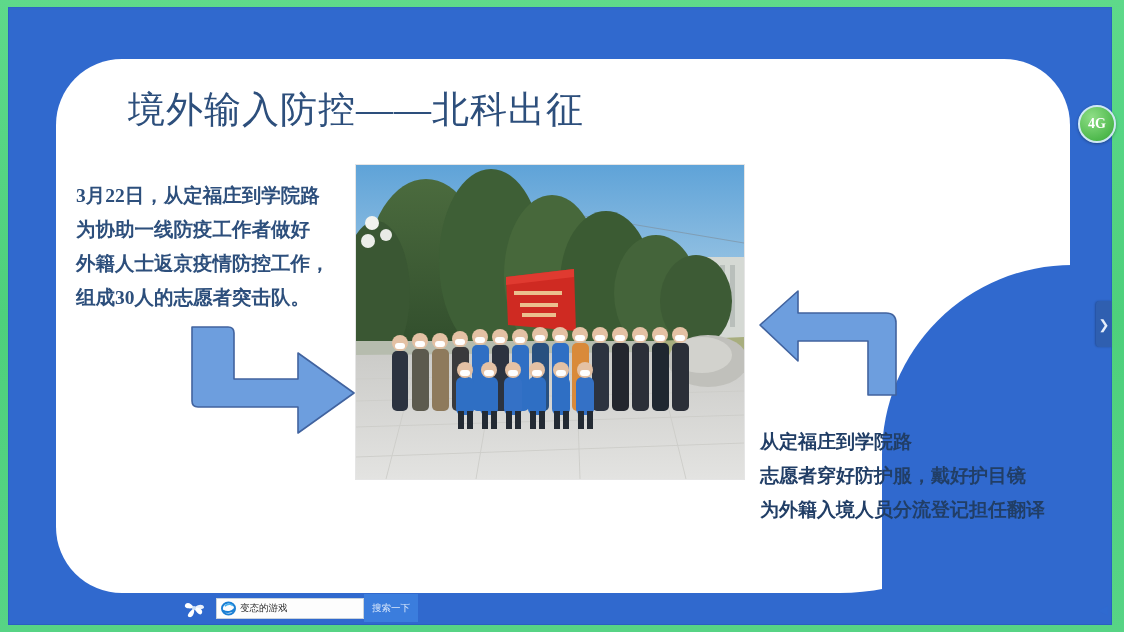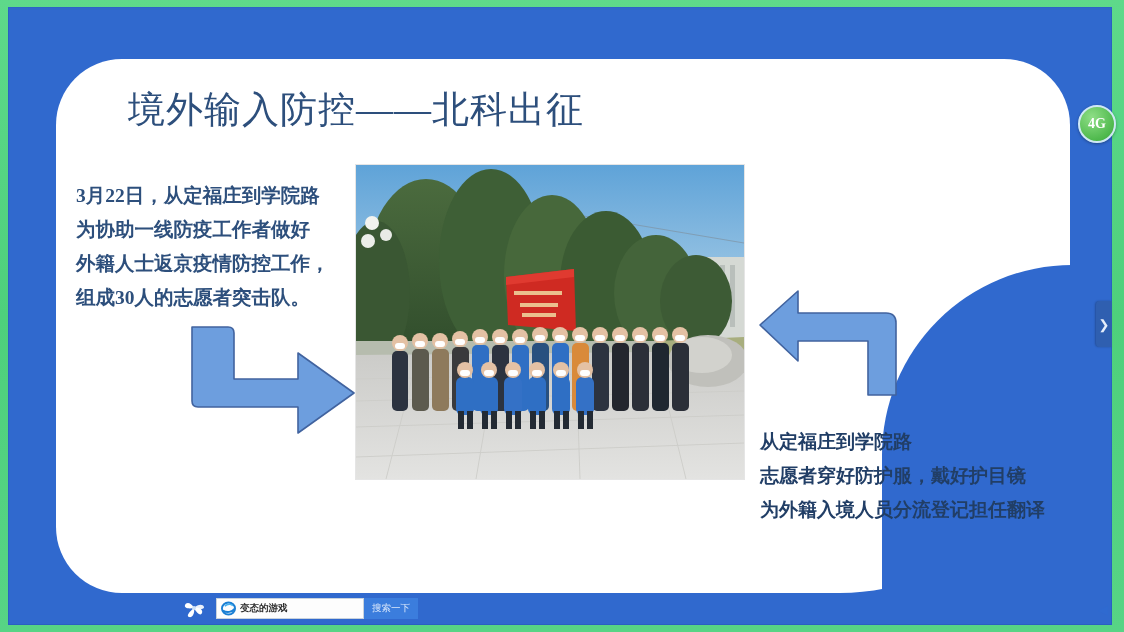--- a/index.html
+++ b/index.html
@@ -111,24 +111,24 @@
     display:flex;align-items:center;height:21px;width:148px;
     background:#fdfdfd;border:1px solid #c8d2dd;
     padding:0 4px;box-sizing:border-box;
   }
   .ie-icon{
     width:15px;height:15px;margin-right:4px;flex:none;
   }
   .search-text{
     font-size:9.5px;color:#2b2b2b;
     font-family:"Liberation Sans","DejaVu Sans",sans-serif;
-    white-space:nowrap;overflow:hidden;font-weight:bold;
+    white-space:nowrap;overflow:hidden;
   }
   .search-btn{
-    height:21px;padding:7px 8px;box-sizing:border-box;
+    height:21px;padding:14px 8px;box-sizing:border-box;
     display:flex;align-items:center;justify-content:center;
     background:#3b7ddd;color:#dbe8fb;font-size:9.5px;
     font-family:"Liberation Sans","DejaVu Sans",sans-serif;white-space:nowrap;
   }
 </style>
 </head>
 <body>
 
 <div id="screen">
 

